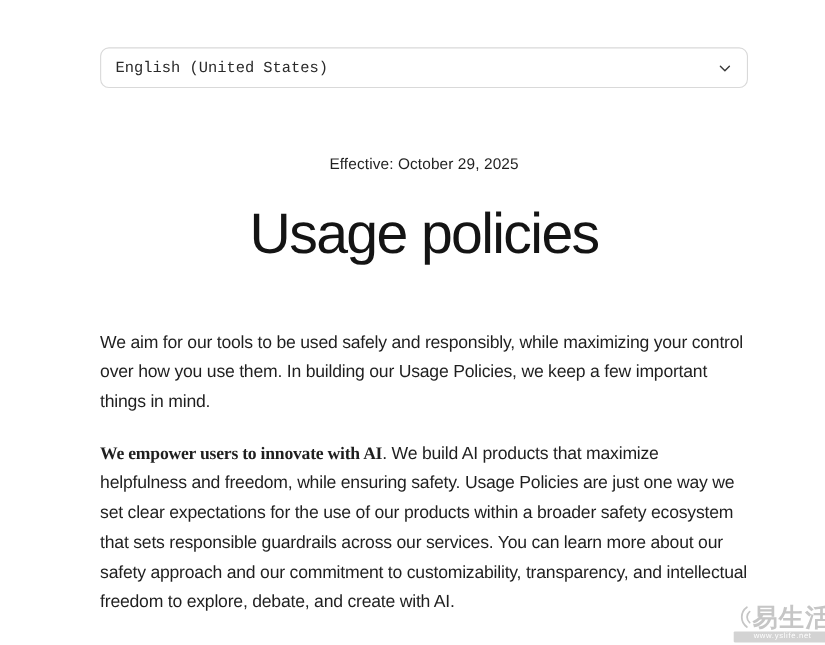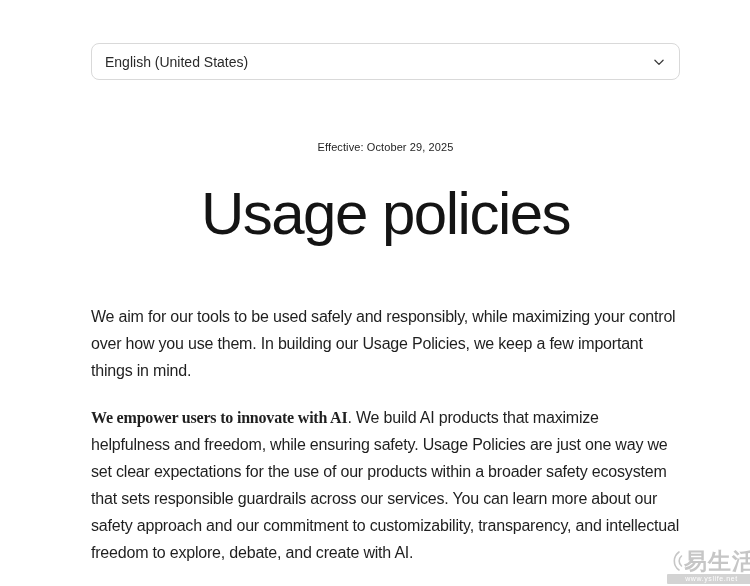--- a/index.html
+++ b/index.html
@@ -17,21 +17,21 @@
     top: 43px;
     width: 589px;
   }
   .select-wrap { position: relative; width: 100%; }
   .lang-select {
     width: 100%;
     height: 37px;
     border: 1px solid #d9d9d9;
     border-radius: 8px;
     background: #ffffff;
-    font-family: Liberation Sans, sans-serif;
+    font-family: Liberation Mono, monospace;
     font-size: 14px;
     color: #2a2a2a;
     padding: 0 44px 0 13px;
     appearance: none;
     -webkit-appearance: none;
     outline: none;
     cursor: pointer;
   }
   .chevron {
     position: absolute;
@@ -41,29 +41,29 @@
     width: 16px;
     height: 16px;
     pointer-events: none;
     display: flex;
     align-items: center;
     justify-content: center;
   }
   .effective {
     margin-top: 61px;
     text-align: center;
-    font-size: 11px;
+    font-size: 14px;
     font-weight: 500;
     color: #1f1f1f;
     letter-spacing: 0.1px;
   }
   .title {
     margin-top: 28px;
     text-align: center;
-    font-size: 60px;
+    font-size: 52px;
     font-weight: 500;
     line-height: 1.1;
     letter-spacing: -1.5px;
     color: #141414;
   }
   .body-p {
     margin-top: 56px;
     font-size: 16px;
     line-height: 27px;
     letter-spacing: -0.2px;

